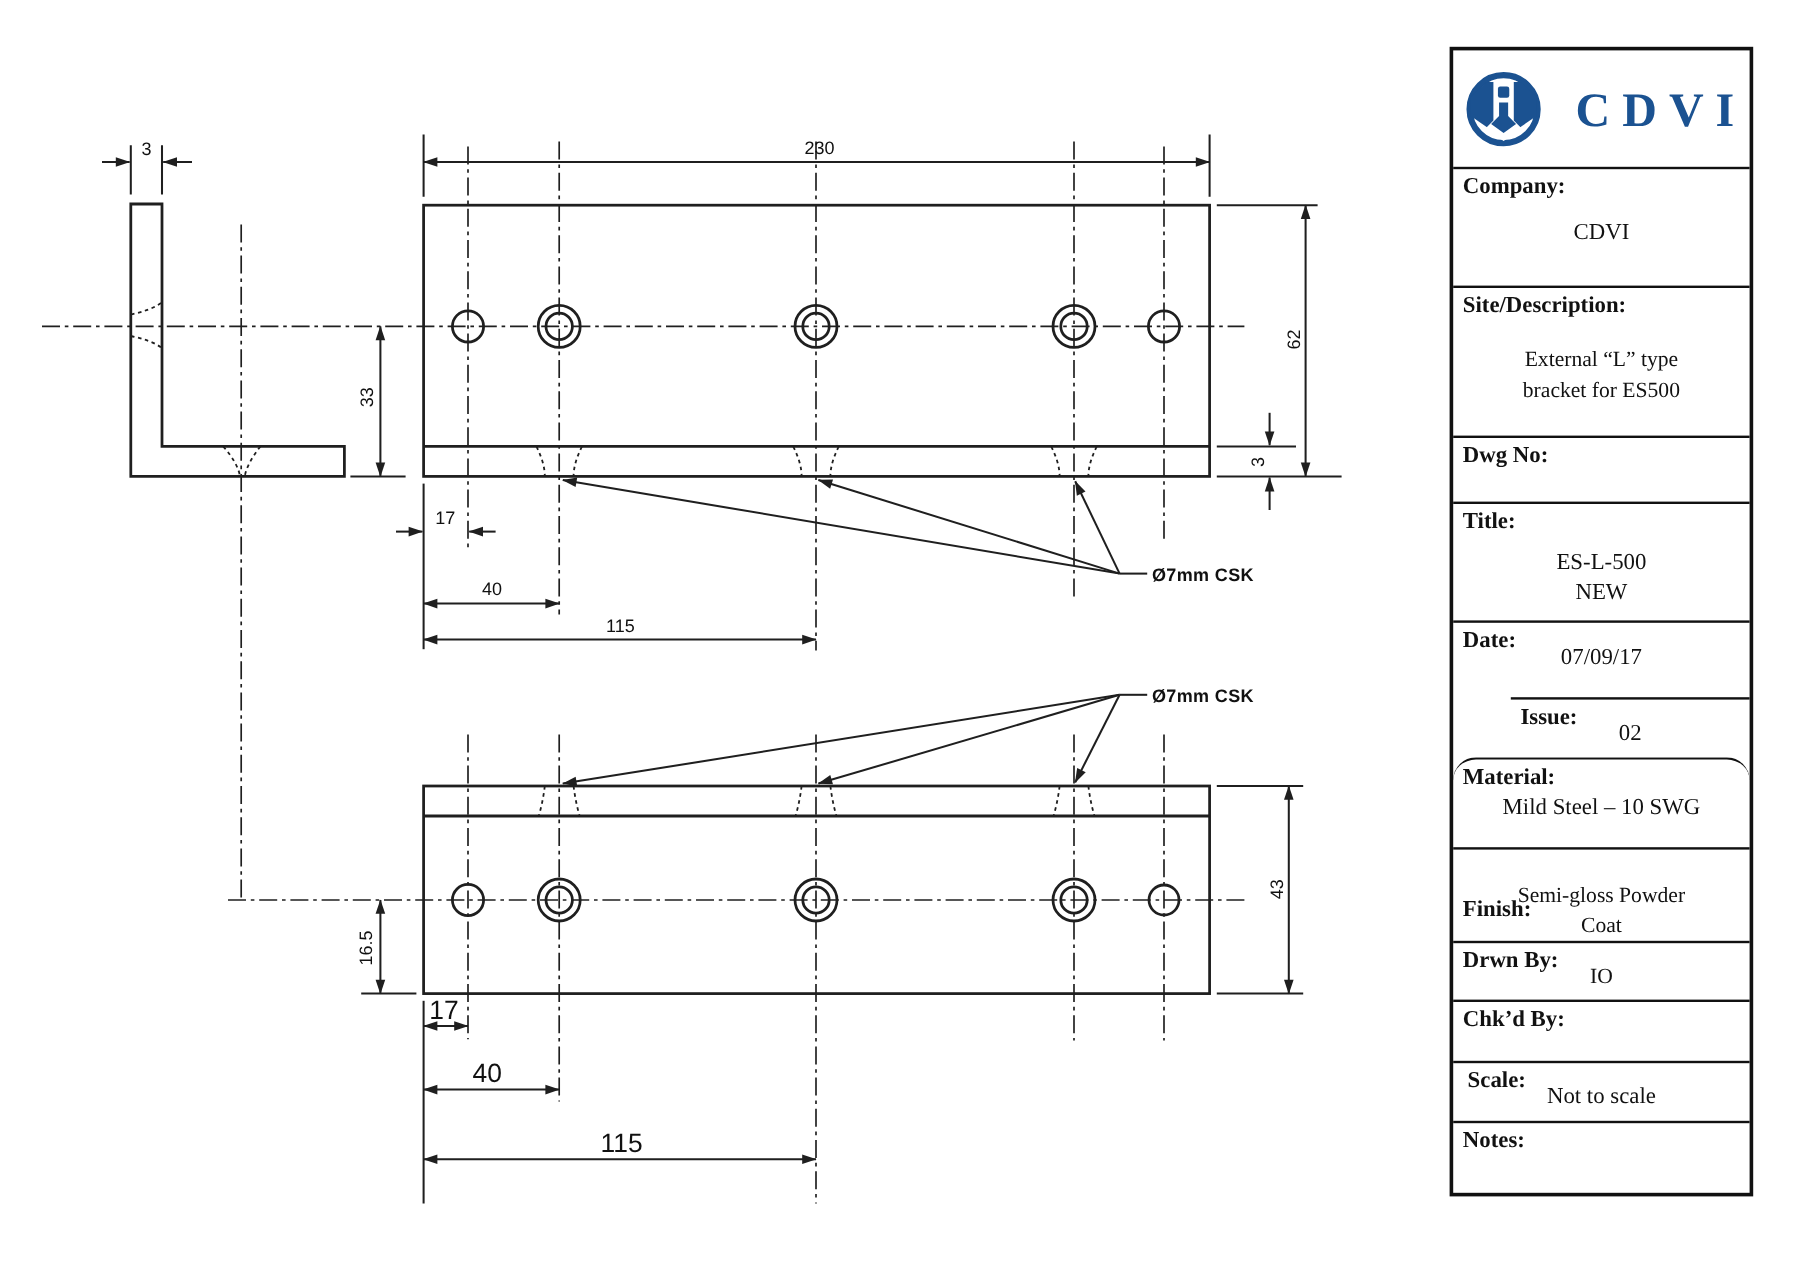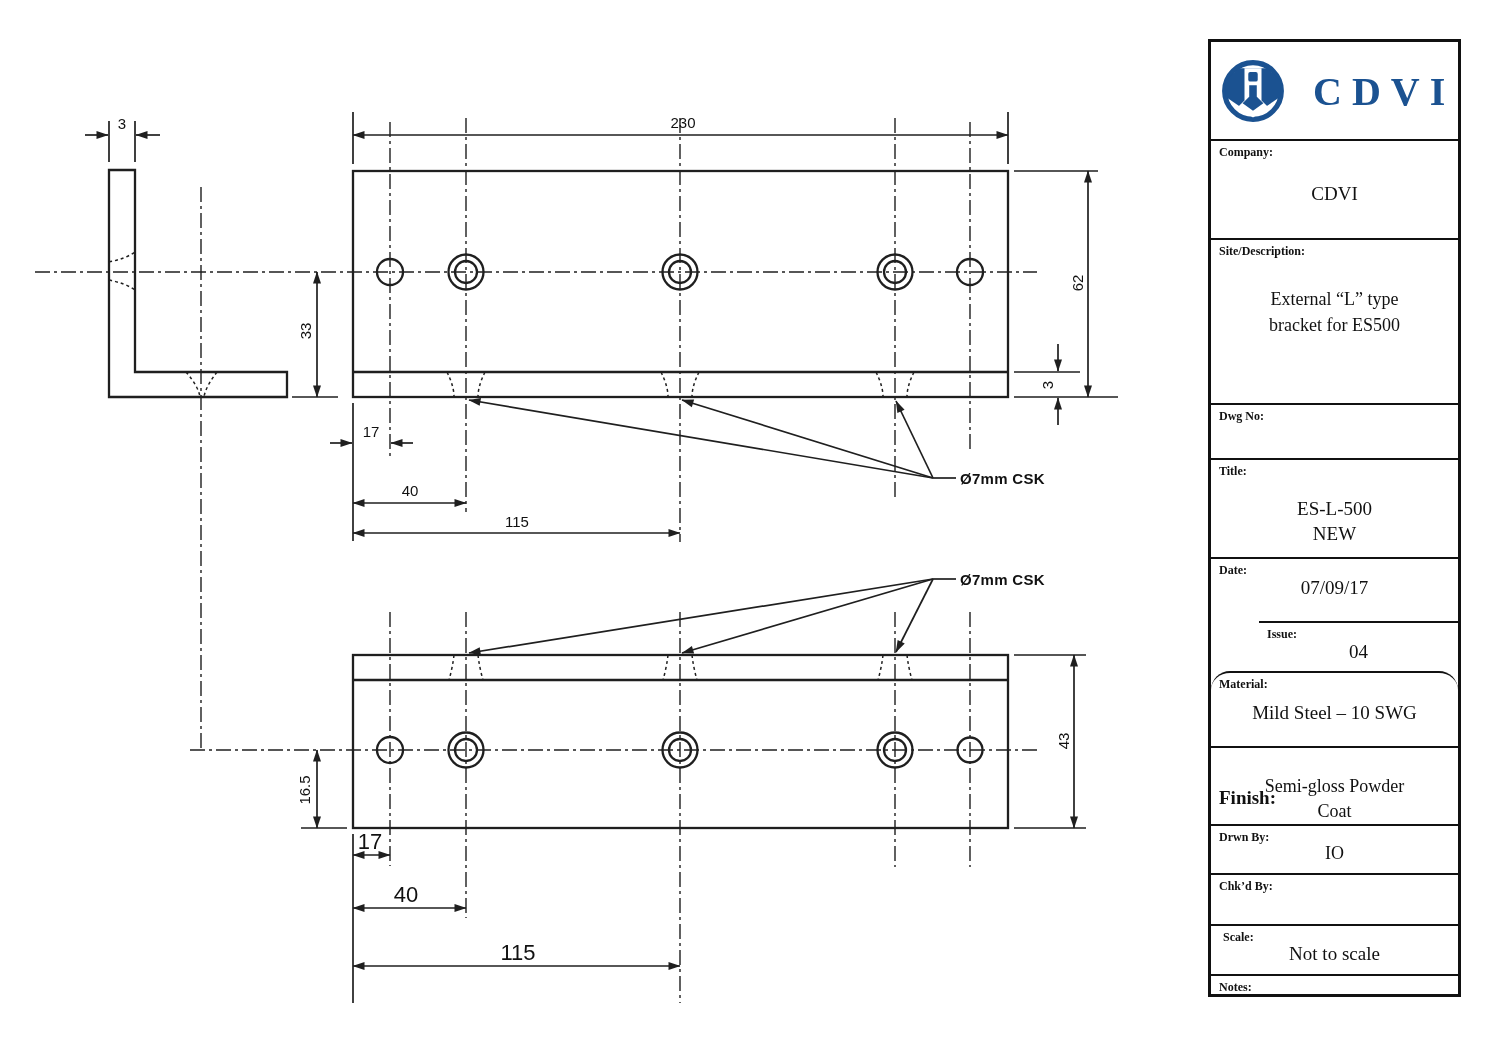--- a/index.html
+++ b/index.html
@@ -14,21 +14,21 @@
   .h  { stroke:#1f1f1f; stroke-width:1.5; fill:none; stroke-dasharray:3 3; }      
   text.dt  { font-family:"Liberation Sans",sans-serif; font-size:15px; fill:#111; }
   text.dtl { font-family:"Liberation Sans",sans-serif; font-size:22px; fill:#111; }
   text.csk { font-family:"Liberation Sans",sans-serif; font-size:15px; font-weight:600; fill:#111; letter-spacing:.3px; }
 
   
   .tb { position:absolute; left:1208px; top:39px; width:253px; height:958px;
         border:3px solid #111; box-sizing:border-box; background:#fff;font-family:Liberation Serif, serif; }
   .tbrow { position:relative; box-sizing:border-box; border-top:2px solid #111; }
   .tbrow.first { border-top:none; }
-  .lab  { position:absolute; top:4px; left:8px; font-weight:bold; font-size:12px; }
+  .lab  { position:absolute; top:4px; left:8px; font-weight:bold; font-size:19px; }
   .lab.big { font-size:19px; top:3px;margin-top:36px; }
   .val  { position:absolute; left:0; right:0; text-align:center; font-size:18px;
           line-height:25px; white-space:pre-line; }
   .logo-emblem { position:absolute; left:8px; top:15px; }
   .logo-word { position:absolute; left:102px; top:26px; font-size:40px; font-weight:bold;
                letter-spacing:10px; color:#1b5291; }
 </style>
 </head>
 <body>
 
@@ -229,39 +229,39 @@
     <span class="lab">Company:</span>
     <div class="val" style="top:40px; font-size:19px;">CDVI</div>
   </div>
 
   <div class="tbrow" style="height:125px;">
     <span class="lab">Site/Description:</span>
     <div class="val" style="top:46px; line-height:26px;">External “L” type
 bracket for ES500</div>
   </div>
 
-  <div class="tbrow" style="height:55px;margin-top:40px;">
+  <div class="tbrow" style="height:55px;">
     <span class="lab">Dwg No:</span>
     <div class="val" style="top:26px;"></div>
   </div>
 
   <div class="tbrow" style="height:99px;">
     <span class="lab">Title:</span>
     <div class="val" style="top:36px; font-size:19px; line-height:25px;">ES-L-500
 NEW</div>
   </div>
 
   <div class="tbrow" style="height:64px;">
     <span class="lab">Date:</span>
     <div class="val" style="top:16px; font-size:19px;">07/09/17</div>
   </div>
 
   <div class="tbrow" style="height:50px;margin-left:48px;">
     <span class="lab">Issue:</span>
-    <div class="val" style="top:16px; font-size:19px;">04</div>
+    <div class="val" style="top:16px; font-size:19px;">02</div>
   </div>
 
   <div class="tbrow" style="height:75px;border-radius:19px;">
     <span class="lab">Material:</span>
     <div class="val" style="top:27px; font-size:19px;">Mild Steel – 10 SWG</div>
   </div>
 
   <div class="tbrow" style="height:78px;">
     <span class="lab big">Finish:</span>
     <div class="val" style="top:26px; line-height:25px;">Semi-gloss Powder

